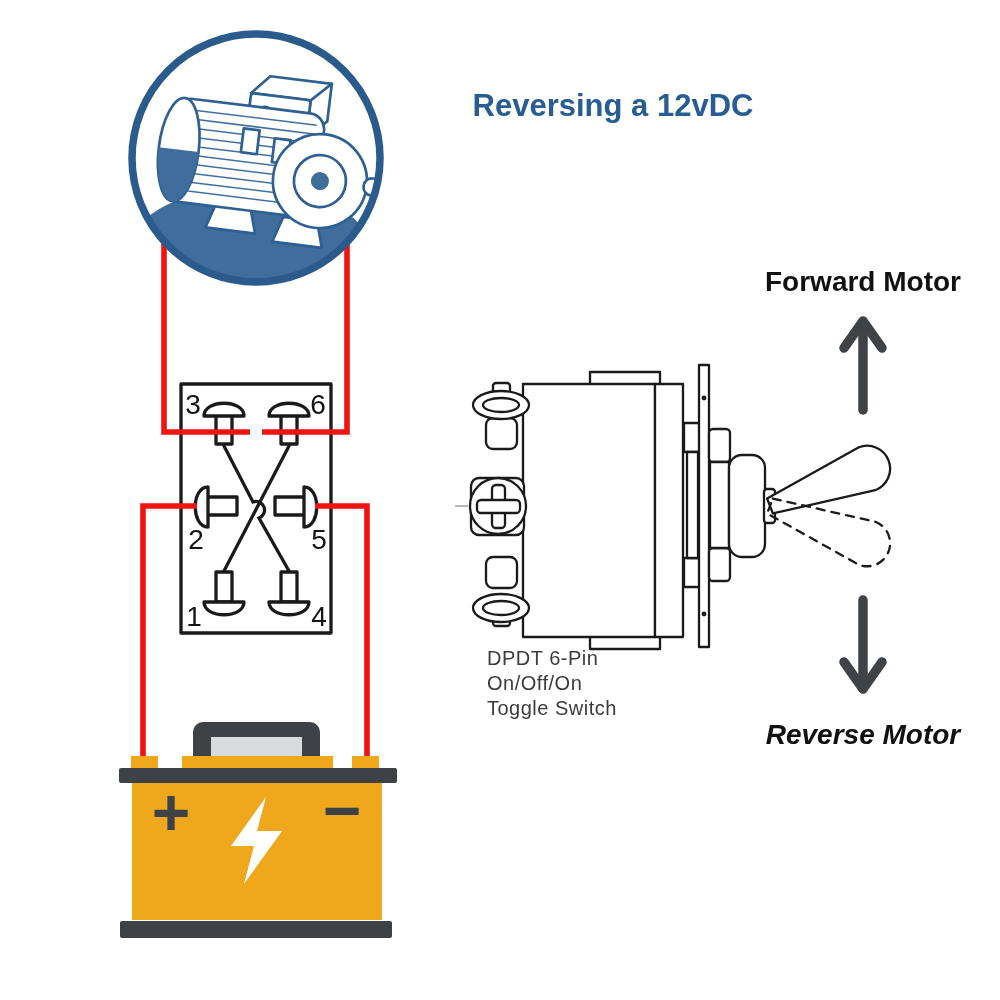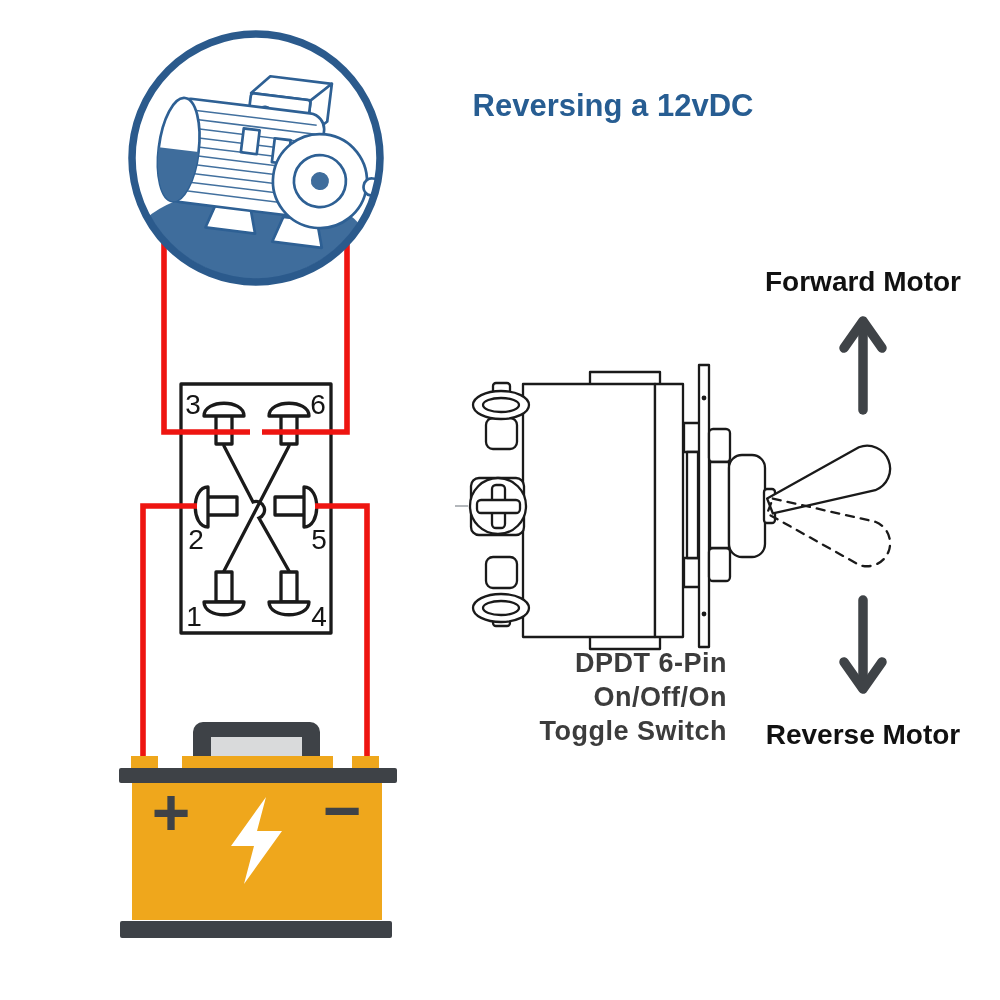--- a/index.html
+++ b/index.html
@@ -12,21 +12,21 @@
   .title{
     color:var(--title-blue,#275d92);
     font-weight:bold;font-size:31px;line-height:1.33;text-align:center;
   }
   .dir-label{
     color:var(--label-black,#111);
     font-weight:bold;font-size:28px;text-align:center;white-space:nowrap;
   }
   .caption{
     color:var(--caption-gray,#3c3c3c);
-    font-weight:700;font-size:27px;line-height:1.26;text-align:right;letter-spacing:.5px;
+    font-weight:400;font-size:20px;line-height:1.26;text-align:left;letter-spacing:.5px;
   }
   .pin-num{
     color:#151515;font-size:28px;line-height:1;
     transform:translate(-50%,-50%);
   }
   .bat-sym{
     color:var(--dark-gray,#3e4247);font-weight:bold;font-size:66px;line-height:1;
     transform:translate(-50%,-53%);
   }
   
@@ -203,21 +203,21 @@
       <path class="arrow" d="M863,600 V684"></path>
       <path class="arrow" d="M844,662 L863,689 L882,662"></path>
     </g>
   </svg>
 
   <div class="txt title" style="left:413px;top:55px;width:400px;margin-top:30px;">
     <div>Reversing a 12vDC</div>
   </div>
 
   <div class="txt dir-label" style="left:741px;top:266px;width:244px;">Forward Motor</div>
-  <div class="txt dir-label" style="left:741px;top:719px;width:244px;">Reverse Motor</div>
+  <div class="txt dir-label" style="left:741px;top:719px;width:244px;font-style:italic;">Reverse Motor</div>
 
   <div class="txt caption" style="left:487px;top:646px;width:240px;">
     <div>DPDT 6-Pin</div>
     <div>On/Off/On</div>
     <div>Toggle Switch</div>
   </div>
 
   <span class="txt pin-num" style="left:193px;top:405px;">3</span>
   <span class="txt pin-num" style="left:318px;top:405px;">6</span>
   <span class="txt pin-num" style="left:196px;top:540px;">2</span>

